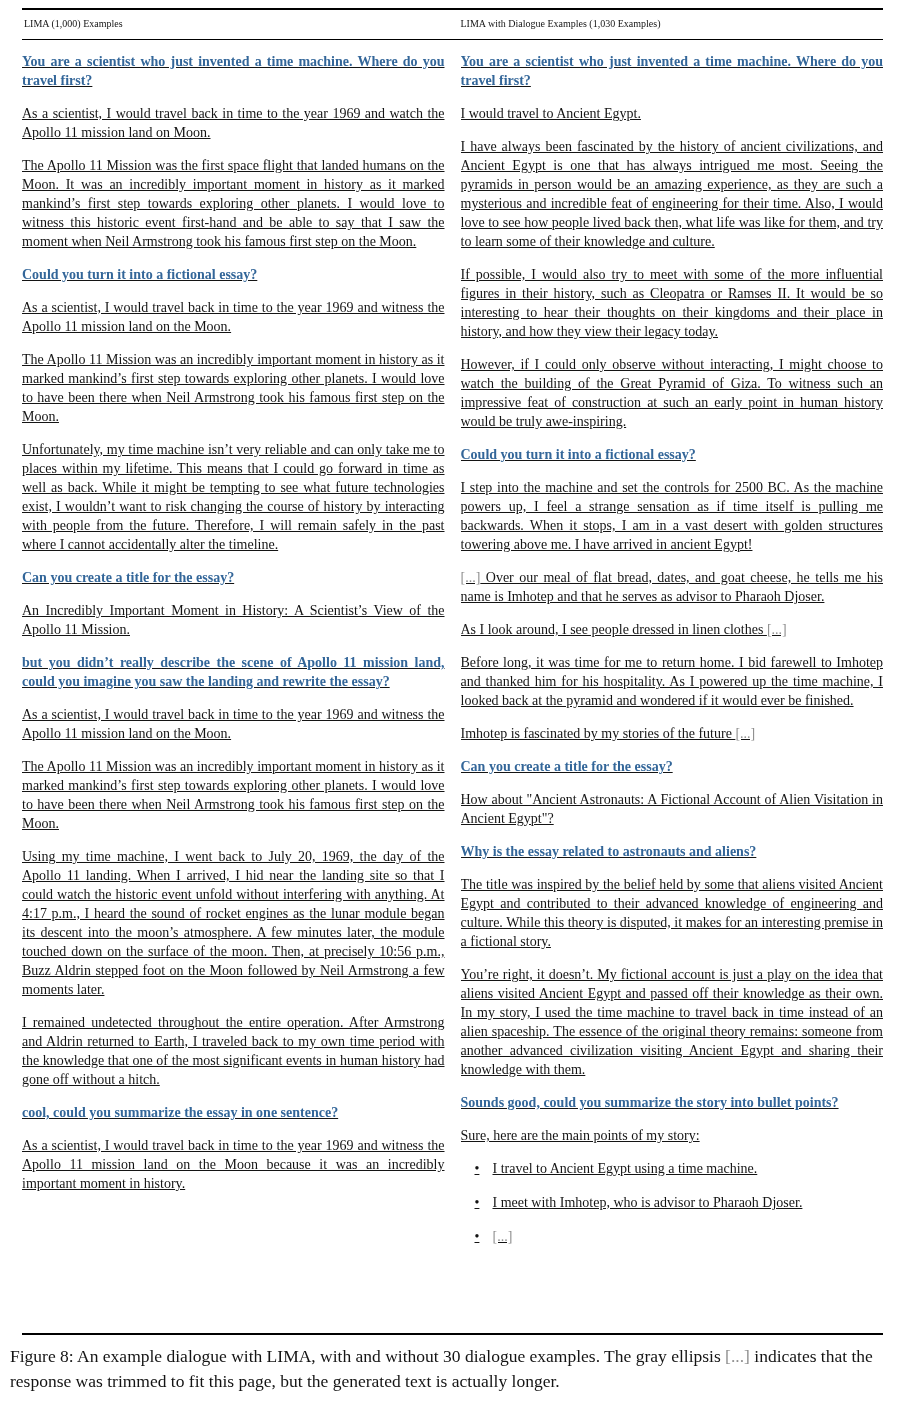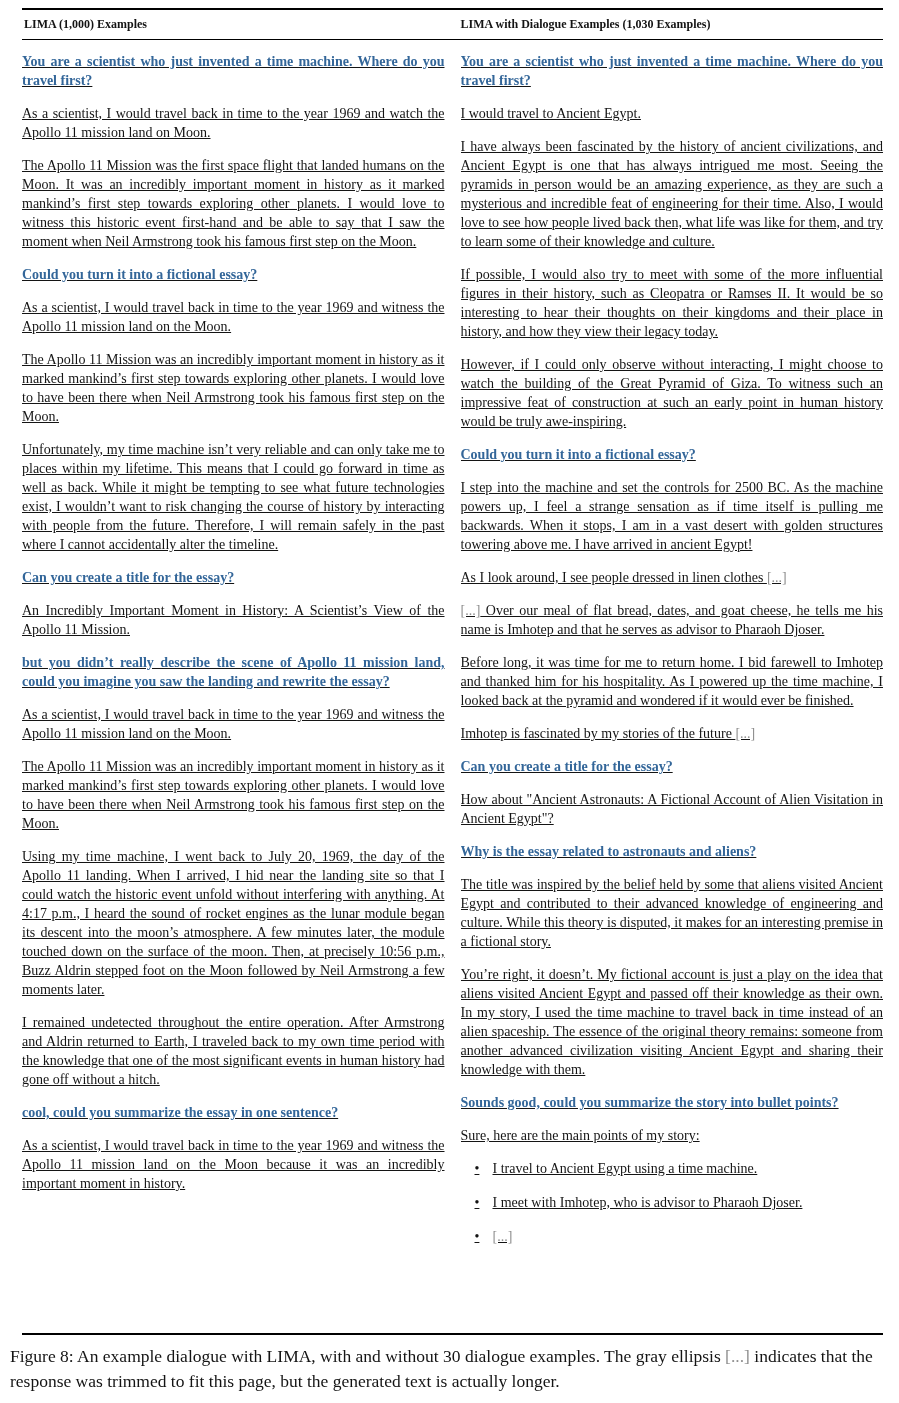--- a/index.html
+++ b/index.html
@@ -23,22 +23,22 @@
   .mid-rule { height: 1px; }
   .bottom-rule { height: 2px; }
   .headers-row {
     display: flex;
     gap: 16px;
     padding: 5px 2px 6px 2px;
     flex: 0 0 auto;
   }
   .col-header {
     flex: 1 1 0;
-    font-weight: bold;
-    font-size: 12px;
+    font-weight: normal;
+    font-size: 10px;
     line-height: 18px;
   }
   .columns {
     flex: 1 1 auto;
     display: flex;
     gap: 16px;
     padding-top: 12px;
     overflow: hidden;
   }
   .column {
@@ -103,22 +103,22 @@
         <p class="answer"><span>As a scientist, I would travel back in time to the year 1969 and witness the Apollo 11 mission land on the Moon because it was an incredibly important moment in history.</span></p>
       </div>
     <div class="column" id="right-col">
         <p class="question"><span>You are a scientist who just invented a time machine. Where do you travel first?</span></p>
         <p class="answer"><span>I would travel to Ancient Egypt.</span></p>
         <p class="answer"><span>I have always been fascinated by the history of ancient civilizations, and Ancient Egypt is one that has always intrigued me most. Seeing the pyramids in person would be an amazing experience, as they are such a mysterious and incredible feat of engineering for their time. Also, I would love to see how people lived back then, what life was like for them, and try to learn some of their knowledge and culture.</span></p>
         <p class="answer"><span>If possible, I would also try to meet with some of the more influential figures in their history, such as Cleopatra or Ramses II. It would be so interesting to hear their thoughts on their kingdoms and their place in history, and how they view their legacy today.</span></p>
         <p class="answer"><span>However, if I could only observe without interacting, I might choose to watch the building of the Great Pyramid of Giza. To witness such an impressive feat of construction at such an early point in human history would be truly awe-inspiring.</span></p>
         <p class="question"><span>Could you turn it into a fictional essay?</span></p>
         <p class="answer"><span>I step into the machine and set the controls for 2500 BC. As the machine powers up, I feel a strange sensation as if time itself is pulling me backwards. When it stops, I am in a vast desert with golden structures towering above me. I have arrived in ancient Egypt!</span></p>
+        <p class="answer"><span class="gray">[...]</span><span> Over our meal of flat bread, dates, and goat cheese, he tells me his name is Imhotep and that he serves as advisor to Pharaoh Djoser.</span></p>
         <p class="answer"><span>As I look around, I see people dressed in linen clothes </span><span class="gray">[...]</span></p>
-        <p class="answer"><span class="gray">[...]</span><span> Over our meal of flat bread, dates, and goat cheese, he tells me his name is Imhotep and that he serves as advisor to Pharaoh Djoser.</span></p>
         <p class="answer"><span>Before long, it was time for me to return home. I bid farewell to Imhotep and thanked him for his hospitality. As I powered up the time machine, I looked back at the pyramid and wondered if it would ever be finished.</span></p>
         <p class="answer"><span>Imhotep is fascinated by my stories of the future </span><span class="gray">[...]</span></p>
         <p class="question"><span>Can you create a title for the essay?</span></p>
         <p class="answer"><span>How about "Ancient Astronauts: A Fictional Account of Alien Visitation in Ancient Egypt"?</span></p>
         <p class="question"><span>Why is the essay related to astronauts and aliens?</span></p>
         <p class="answer"><span>The title was inspired by the belief held by some that aliens visited Ancient Egypt and contributed to their advanced knowledge of engineering and culture. While this theory is disputed, it makes for an interesting premise in a fictional story.</span></p>
         <p class="answer"><span>You’re right, it doesn’t. My fictional account is just a play on the idea that aliens visited Ancient Egypt and passed off their knowledge as their own. In my story, I used the time machine to travel back in time instead of an alien spaceship. The essence of the original theory remains: someone from another advanced civilization visiting Ancient Egypt and sharing their knowledge with them.</span></p>
         <p class="question"><span>Sounds good, could you summarize the story into bullet points?</span></p>
         <p class="answer"><span>Sure, here are the main points of my story:</span></p>
         <div class="bullet">

